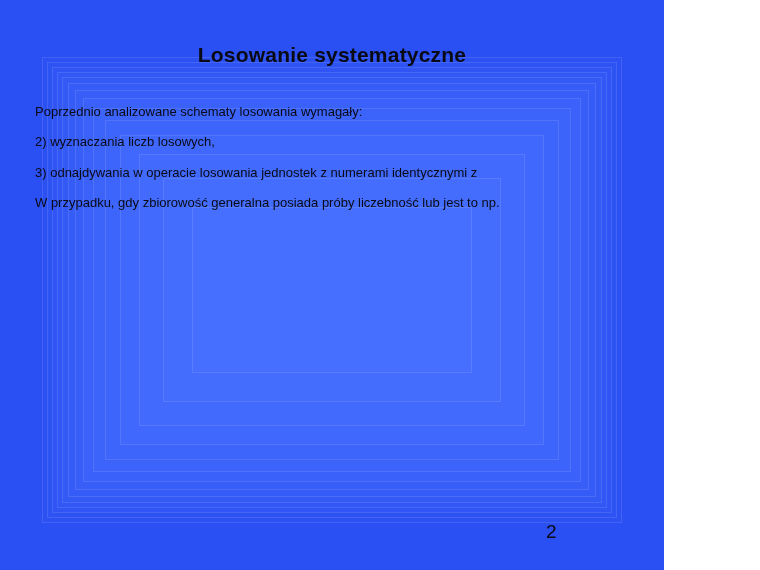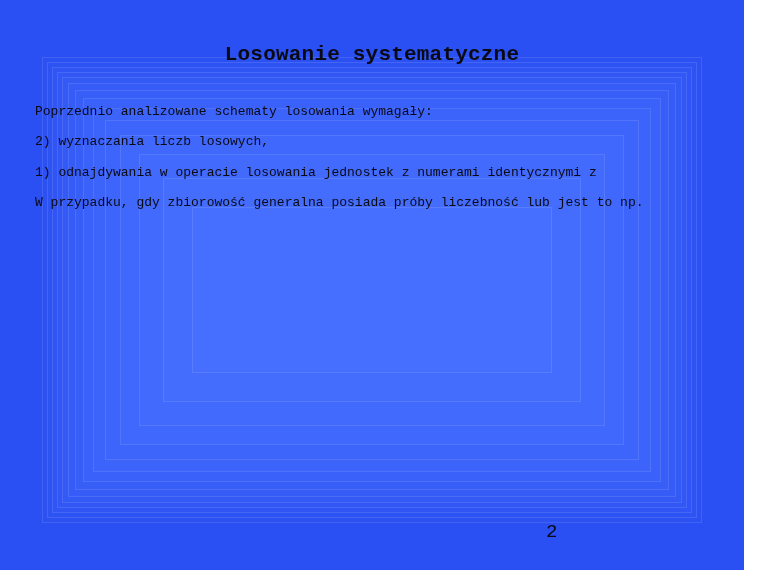--- a/index.html
+++ b/index.html
@@ -1,25 +1,25 @@
 <!DOCTYPE html>
 <html style="--bg-outer: #2a4ff2; --bg-inner: #466fff; --text: #0a0a14;"><head>
 <meta charset="utf-8">
 <style>
   html, body {
     margin: 0;
     padding: 0;
   }
   .slide {
     position: relative;
-    width: 744px;
+    width: 664px;
     height: 570px;
     overflow: hidden;
     background: var(--bg-outer, #2a4ff2);
-    font-family: Liberation Mono, monospace;
+    font-family: Liberation Sans, sans-serif;
     color: var(--text, #0a0a14);
   }
   
   .band {
     position: absolute;
     border: 1px solid rgba(255, 255, 255, 0.10);
   }
   .band:nth-child(1)  { inset: 57px 42px 47px 42px;    background: #2c51f2; }
   .band:nth-child(2)  { inset: 62px 47px 52px 47px;    background: #2e53f3; }
   .band:nth-child(3)  { inset: 67px 52px 57px 52px;    background: #3055f4; }
@@ -96,20 +96,20 @@
     <div class="band"></div>
   </div>
 
   <div class="content">
 
     <div class="title">Losowanie systematyczne</div>
 
     <div class="body-text">
       <div class="body-line">Poprzednio analizowane schematy losowania wymagały:</div>
       <div class="body-line">2) wyznaczania liczb losowych,</div>
-      <div class="body-line">1) odnajdywania w operacie losowania jednostek z numerami identycznymi z</div>
+      <div class="body-line">3) odnajdywania w operacie losowania jednostek z numerami identycznymi z</div>
       <div class="body-line">W przypadku, gdy zbiorowość generalna posiada próby liczebność lub jest to np.</div>
     </div>
 
     <div class="page-number">2</div>
 
   </div>
 </div>
 
 </body></html>

